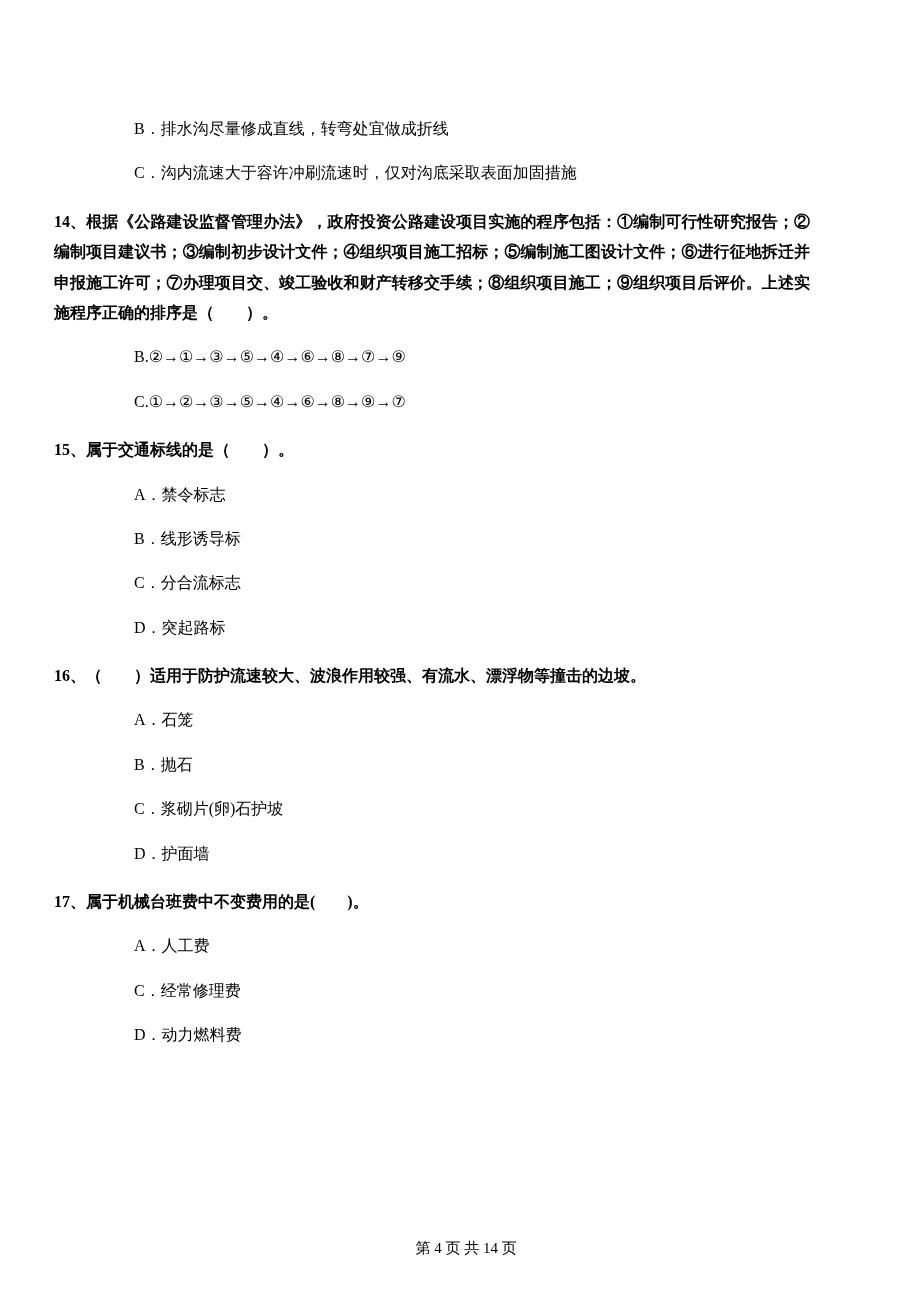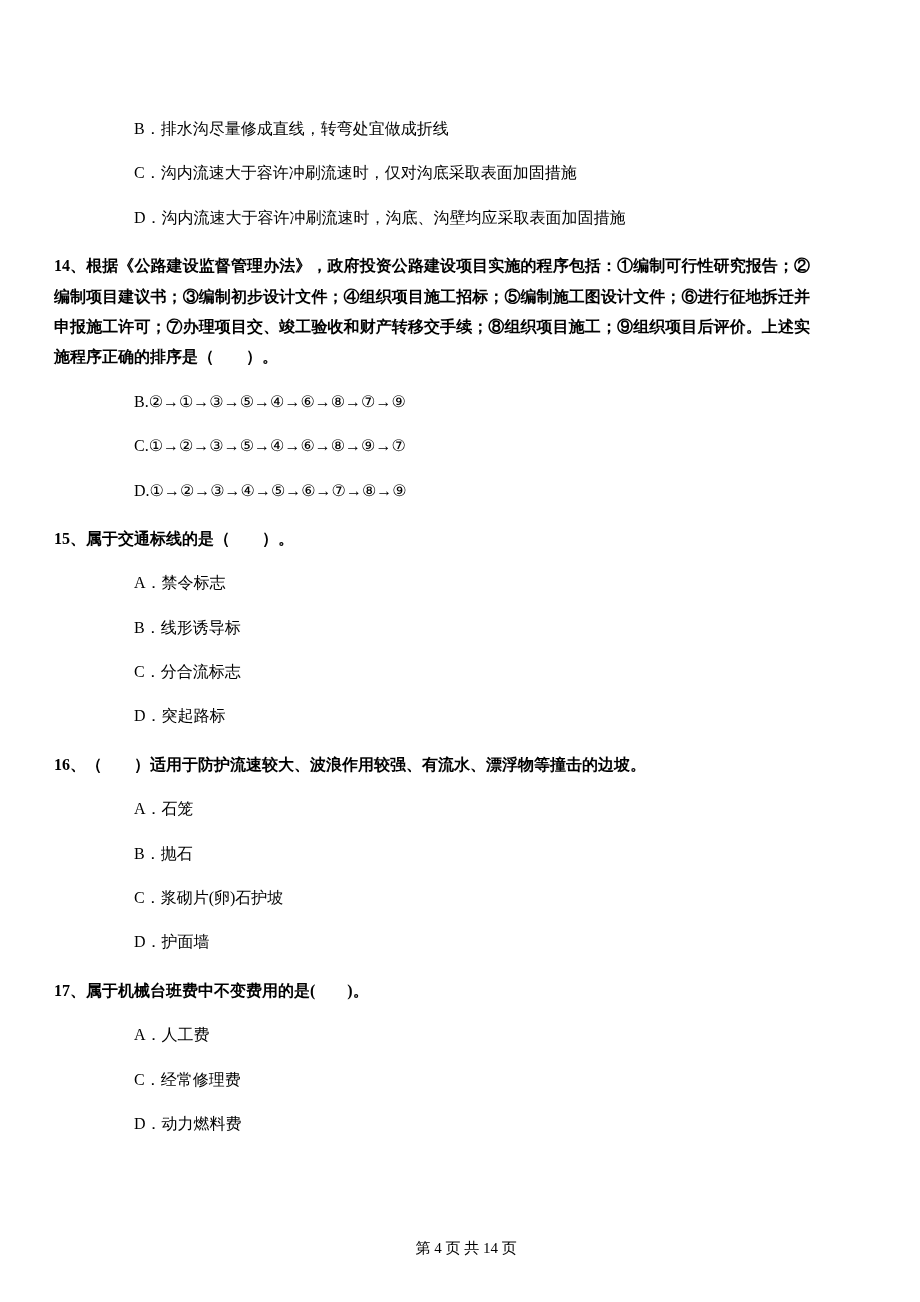--- a/index.html
+++ b/index.html
@@ -35,26 +35,24 @@
     font-size: 15px;
   }
 </style>
 </head>
 <body>
 
 <div class="page">
 
   <div class="option-item">B．排水沟尽量修成直线，转弯处宜做成折线</div>
   <div class="option-item">C．沟内流速大于容许冲刷流速时，仅对沟底采取表面加固措施</div>
-  <div class="option-item">D．沟内流速大于容许冲刷流速时，沟底、沟壁均应采取表面加固措施</div>
 
   <div class="question-stem">14、根据《公路建设监督管理办法》，政府投资公路建设项目实施的程序包括：①编制可行性研究报告；②编制项目建议书；③编制初步设计文件；④组织项目施工招标；⑤编制施工图设计文件；⑥进行征地拆迁并申报施工许可；⑦办理项目交、竣工验收和财产转移交手续；⑧组织项目施工；⑨组织项目后评价。上述实施程序正确的排序是（　　）。</div>
   <div class="option-item">B.②→①→③→⑤→④→⑥→⑧→⑦→⑨</div>
   <div class="option-item">C.①→②→③→⑤→④→⑥→⑧→⑨→⑦</div>
-  <div class="option-item">D.①→②→③→④→⑤→⑥→⑦→⑧→⑨</div>
 
   <div class="question-stem">15、属于交通标线的是（　　）。</div>
   <div class="option-item">A．禁令标志</div>
   <div class="option-item">B．线形诱导标</div>
   <div class="option-item">C．分合流标志</div>
   <div class="option-item">D．突起路标</div>
 
   <div class="question-stem">16、（　　）适用于防护流速较大、波浪作用较强、有流水、漂浮物等撞击的边坡。</div>
   <div class="option-item">A．石笼</div>
   <div class="option-item">B．抛石</div>

